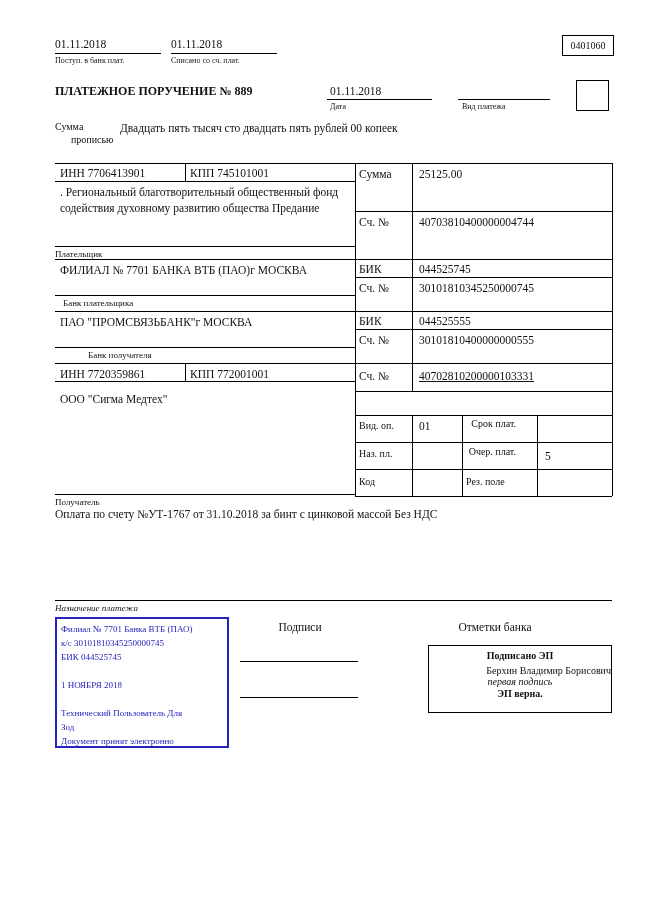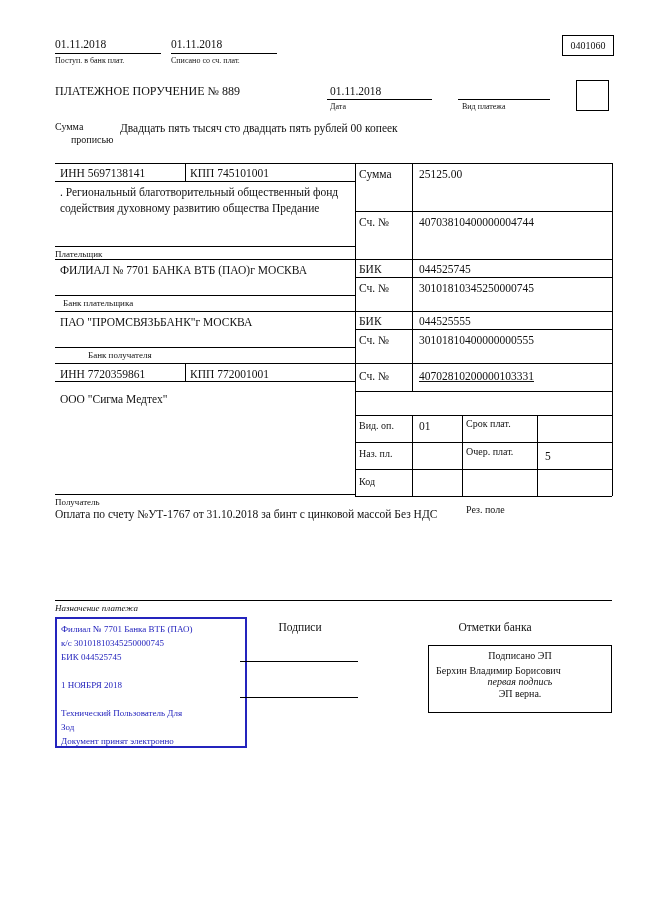--- a/index.html
+++ b/index.html
@@ -3,28 +3,28 @@
 <meta charset="utf-8">
 <style>
   html,body{margin:0;padding:0;background:#fff;}
   .page{position:relative;width:660px;height:919px;background:#ffffff;
         font-family:"Liberation Serif", serif;color:#111;overflow:hidden;}
   .abs{position:absolute;}
   .hl{position:absolute;height:0;border-top:1px solid #000;}
   .vl{position:absolute;width:0;border-left:1px solid #000;}
   .fs12{font-size:12px;}
   .fs11{font-size:11.5px;line-height:1.25;}
-  .fs10{font-size:10px;line-height:1.15;}
+  .fs10{font-size:10px;line-height:1.15;text-align:right;}
   .fs9{font-size:9px;}
   .fs8{font-size:8px;}
-  .bold{font-weight:400;}
+  .bold{font-weight:700;}
   .it{font-style:italic;}
   .ctr{text-align:center;}
   .codebox{position:absolute;border:1px solid #000;display:flex;align-items:center;justify-content:center;}
-  .bluebox{position:absolute;left:55px;top:617px;width:192px;height:131px;
+  .bluebox{position:absolute;left:55px;top:617px;width:174px;height:131px;
            border:2px solid #2424bd;color:#2424bd;font-size:9px;line-height:14px;
            padding:3px 4px;box-sizing:border-box;}
   .stampbox{position:absolute;left:428px;top:645px;width:184px;height:68px;
             border:1px solid #000;box-sizing:border-box;}
   .wrapcell{line-height:1.35;}
 </style>
 </head>
 <body>
 
 <div class="page">
@@ -73,21 +73,21 @@
   <div class="hl" style="left:355px;top:391px;width:257px;"></div>
   <div class="hl" style="left:355px;top:415px;width:257px;"></div>
   <div class="vl" style="left:412px;top:415px;height:81px;"></div>
   <div class="vl" style="left:462px;top:415px;height:81px;"></div>
   <div class="vl" style="left:537px;top:415px;height:81px;"></div>
   <div class="hl" style="left:355px;top:442px;width:257px;"></div>
   <div class="hl" style="left:355px;top:469px;width:257px;"></div>
   <div class="hl" style="left:55px;top:494px;width:300px;"></div>
   <div class="hl" style="left:355px;top:496px;width:257px;"></div>
 
-  <div class="abs fs11" style="left:60px;top:166px;">ИНН 5697138141</div>
+  <div class="abs fs11" style="left:60px;top:166px;">ИНН 7706413901</div>
   <div class="abs fs11" style="left:190px;top:166px;">КПП 745101001</div>
   <div class="abs fs11" style="left:359px;top:167px;">Сумма</div>
   <div class="abs fs11" style="left:419px;top:167px;">25125.00</div>
   <div class="abs fs11 wrapcell" style="left:60px;top:185px;width:292px;">. Региональный благотворительный общественный фонд содействия духовному развитию общества Предание</div>
   <div class="abs fs11" style="left:359px;top:215px;">Сч. №</div>
   <div class="abs fs11" style="left:419px;top:215px;">40703810400000004744</div>
   <div class="abs fs9" style="left:55px;top:249px;">Плательщик</div>
 
   <div class="abs fs11" style="left:60px;top:263px;">ФИЛИАЛ № 7701 БАНКА ВТБ (ПАО)г МОСКВА</div>
   <div class="abs fs11" style="left:359px;top:262px;">БИК</div>
@@ -109,21 +109,21 @@
   <div class="abs fs11" style="left:419px;top:369px;text-decoration:underline;">40702810200000103331</div>
   <div class="abs fs11" style="left:60px;top:392px;">ООО "Сигма Медтех"</div>
 
   <div class="abs fs10" style="left:359px;top:420px;">Вид. оп.</div>
   <div class="abs fs11" style="left:419px;top:419px;">01</div>
   <div class="abs fs10" style="left:466px;top:418px;width:50px;">Срок плат.</div>
   <div class="abs fs10" style="left:359px;top:448px;">Наз. пл.</div>
   <div class="abs fs10" style="left:466px;top:446px;width:50px;">Очер. плат.</div>
   <div class="abs fs11" style="left:545px;top:449px;">5</div>
   <div class="abs fs10" style="left:359px;top:476px;">Код</div>
-  <div class="abs fs10" style="left:466px;top:476px;margin-top:28px;">Рез. поле</div>
+  <div class="abs fs10" style="left:466px;top:476px;">Рез. поле</div>
   <div class="abs fs9" style="left:55px;top:497px;">Получатель</div>
 
   <div class="abs fs11" style="left:55px;top:507px;width:557px;">Оплата по счету №УТ-1767 от 31.10.2018 за бинт с цинковой массой Без НДС</div>
   <div class="hl" style="left:55px;top:600px;width:557px;"></div>
   <div class="abs fs9" style="left:55px;top:603px;font-style:italic;">Назначение платежа</div>
 
   <div class="bluebox">
       <div>Филиал № 7701 Банка ВТБ (ПАО)</div>
       <div>к/с 30101810345250000745</div>
       <div>БИК 044525745</div>

